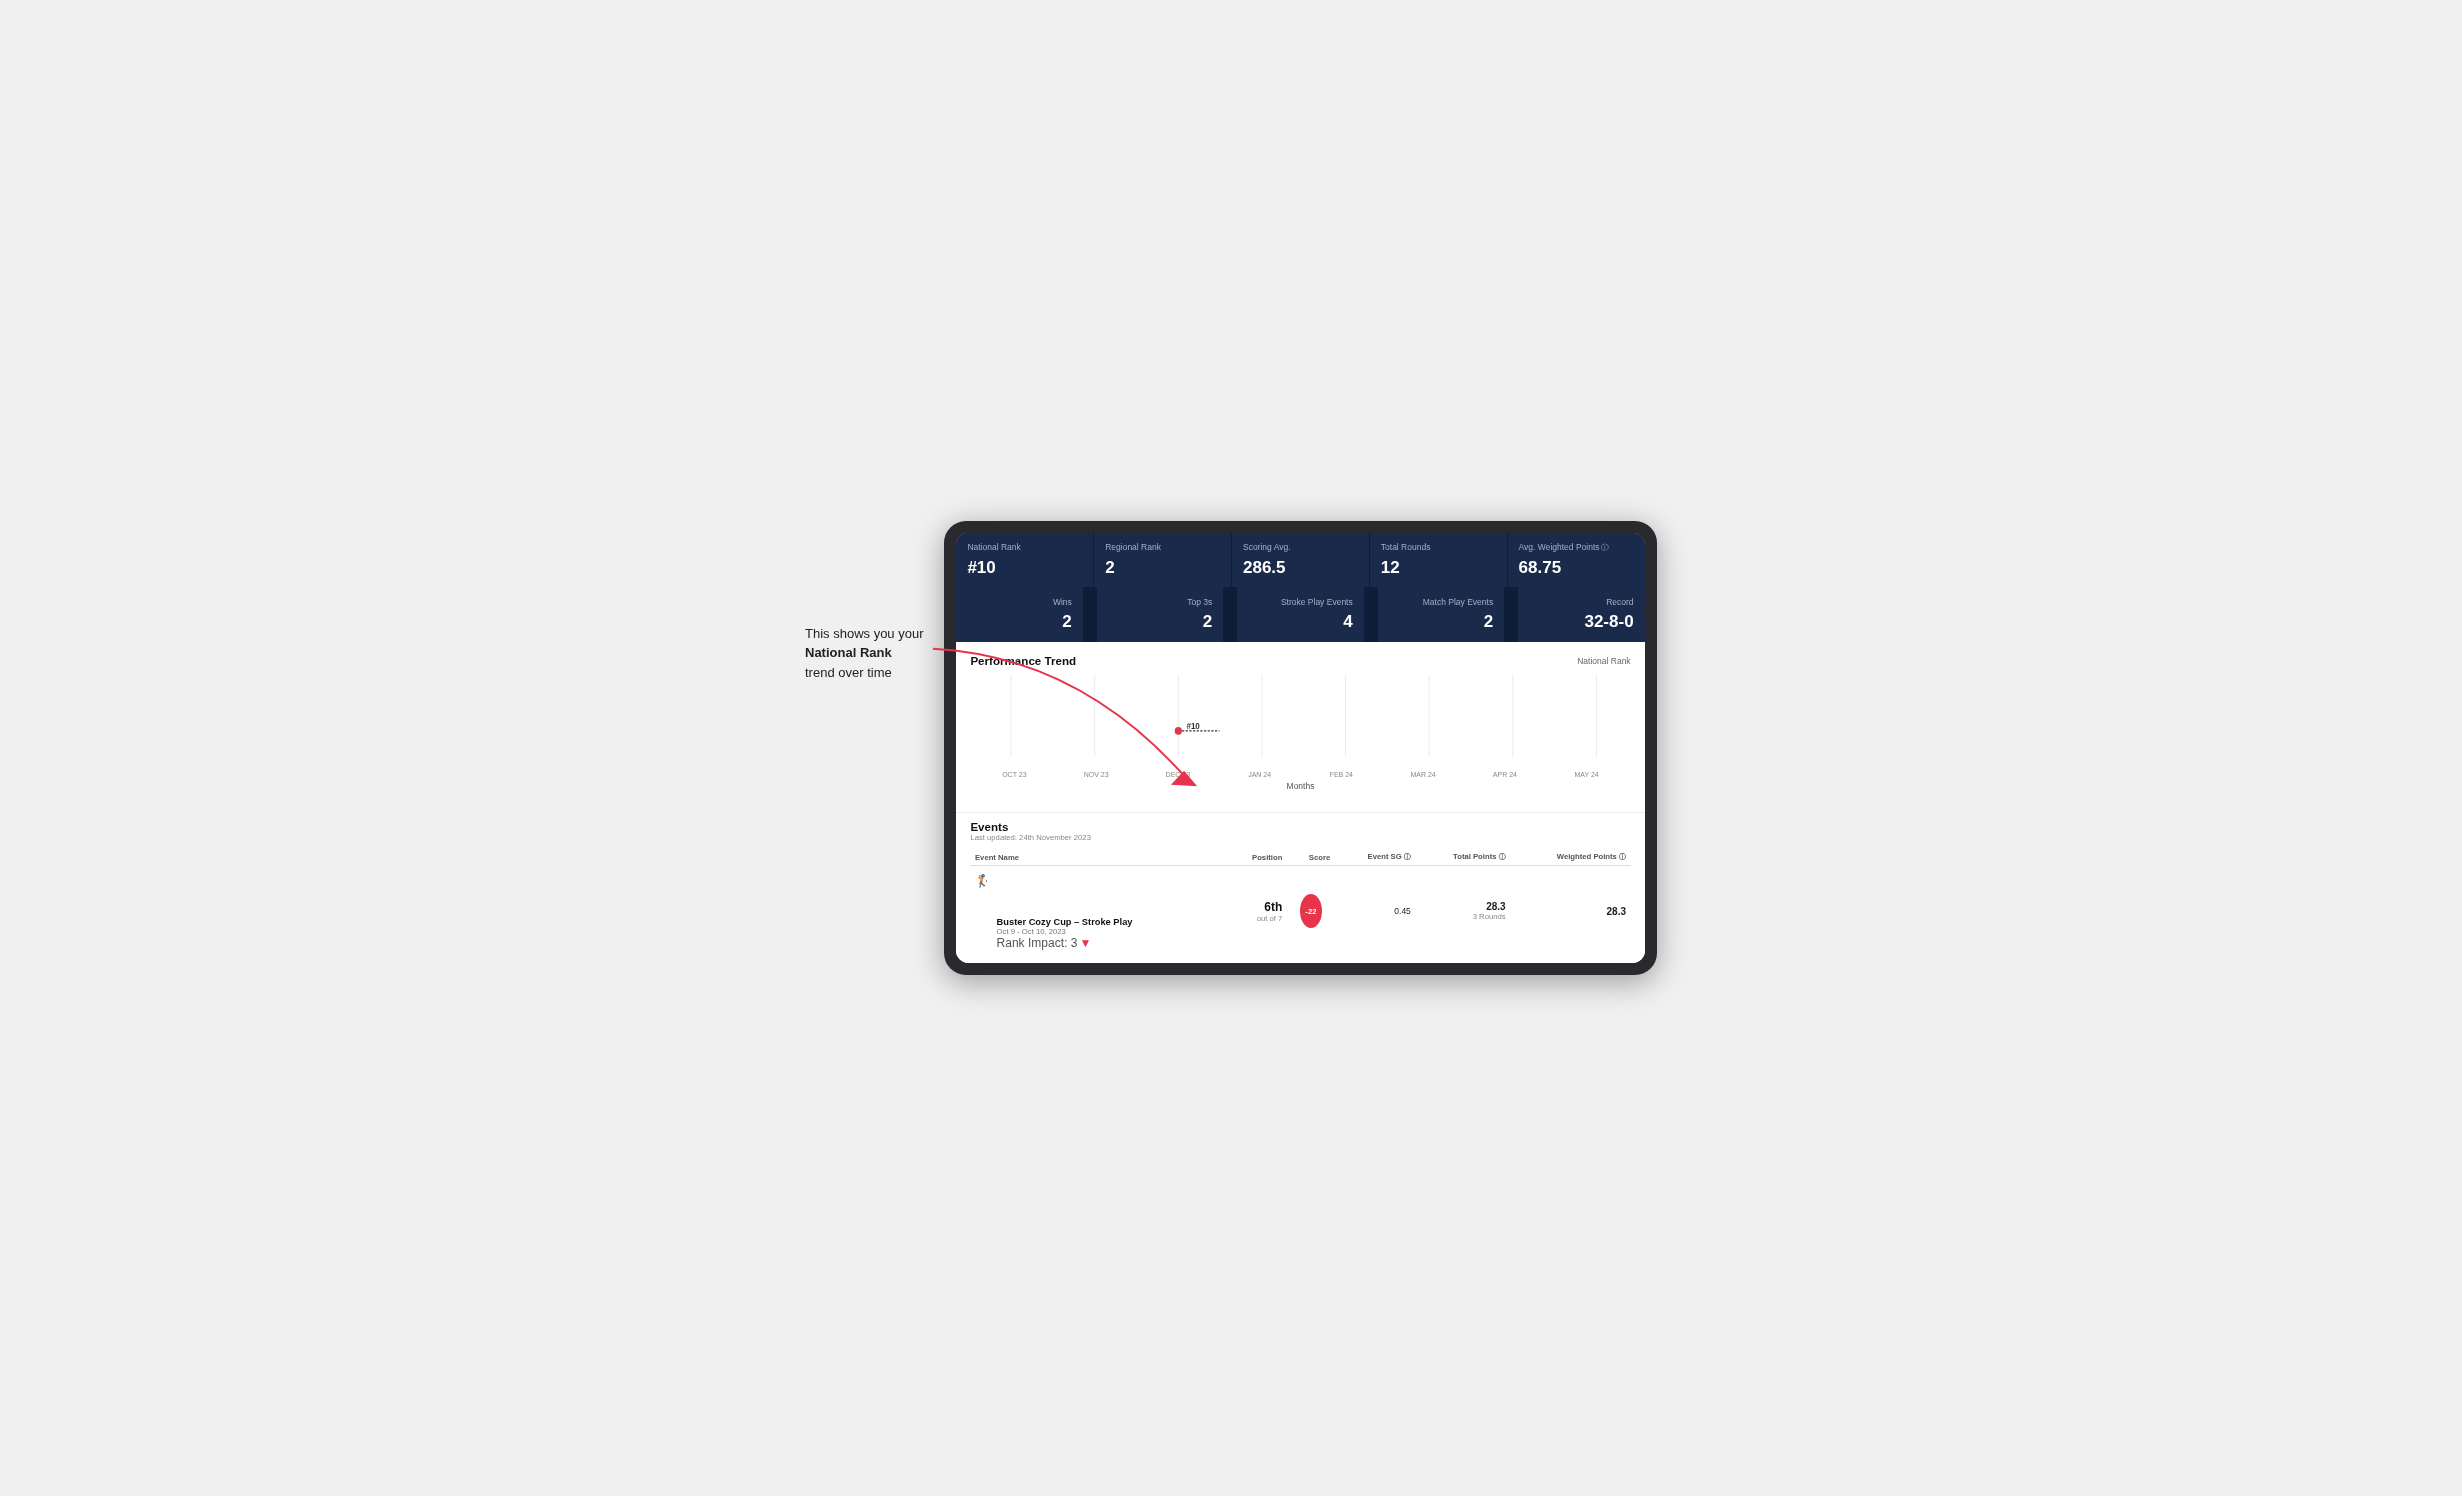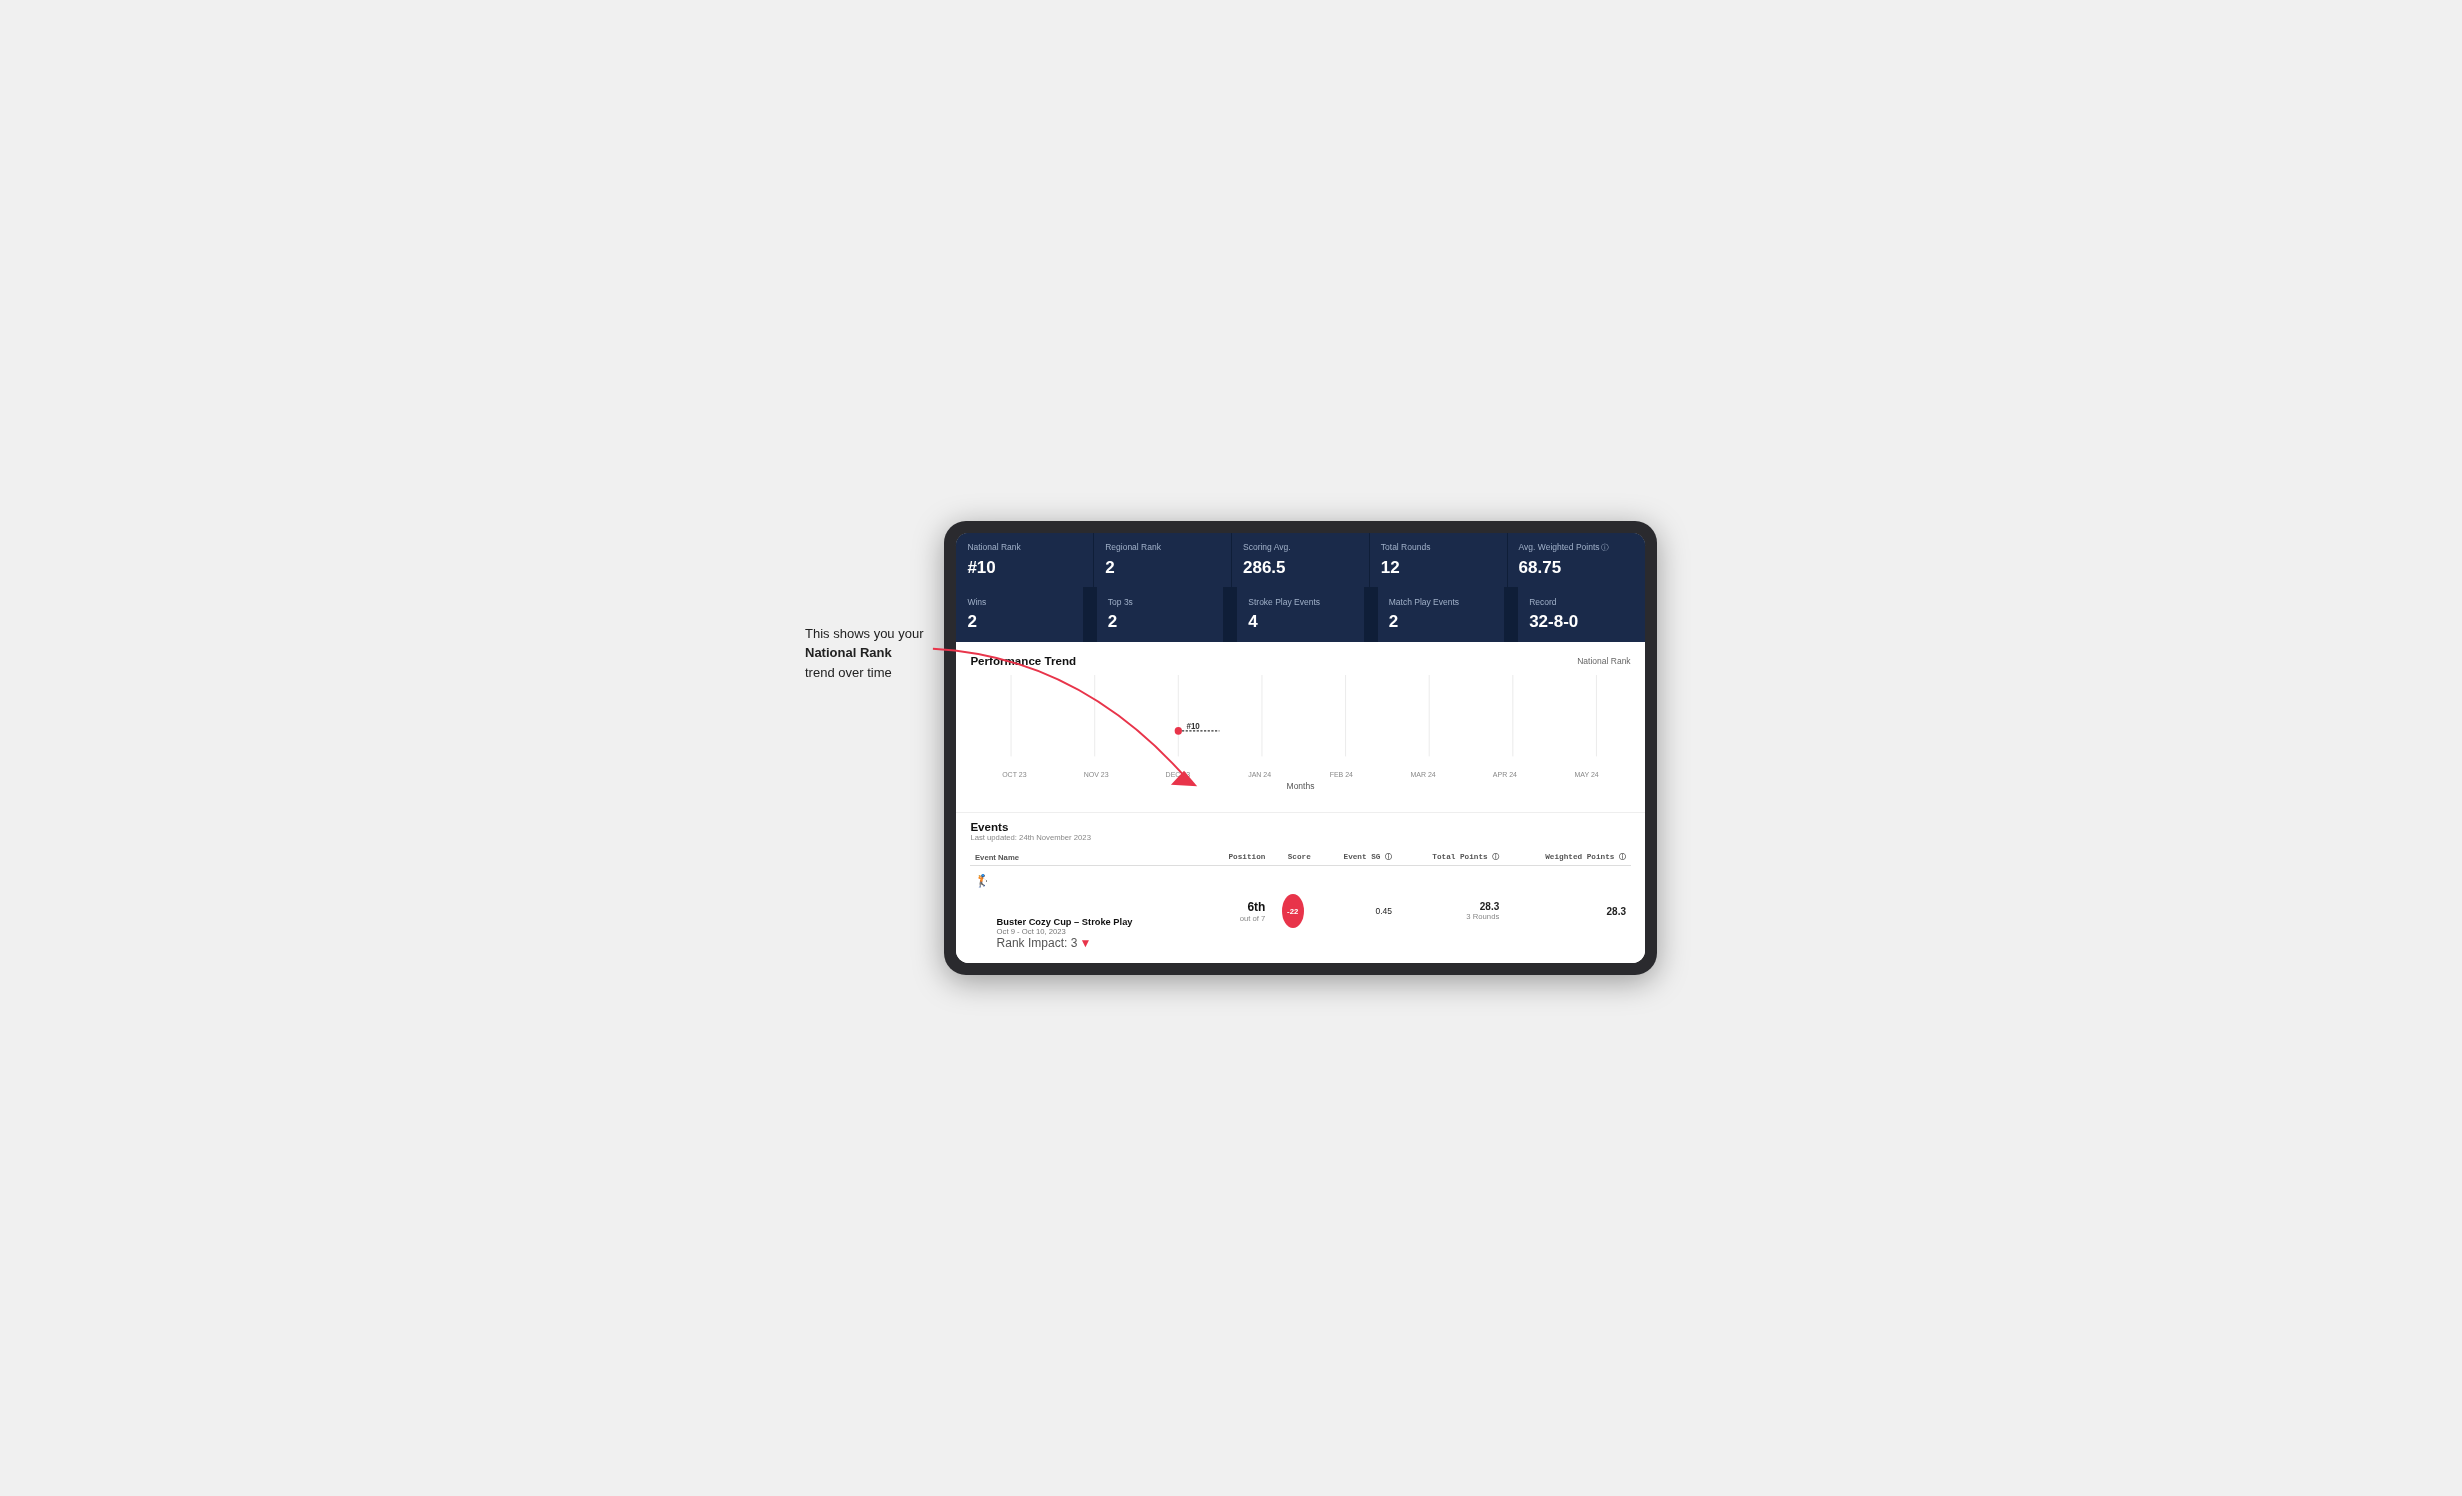--- a/index.html
+++ b/index.html
@@ -63,20 +63,21 @@
       grid-template-columns: repeat(5, 1fr);
       gap: 0.8px;
       background-color: #0f1e38;
     }
     .stats-header-row2 {
       background: #1a2a4a;
       display: grid;
       grid-template-columns: repeat(5, 1fr);
       gap: 14px;
       background-color: #0f1e38;
+      text-align: right;
     }
 
     .stat-cell {
       background: #1a2a4a;
       padding: 9.3px 11px;
       color: #fff;
     }
     .stat-cell .label {
       font-size: 8.5px;
       color: #a0b0c8;
@@ -169,21 +170,21 @@
       border-collapse: collapse;
     }
     .events-table th {
       font-size: 7.7px;
       color: #555;
       text-align: left;
       padding: 3.1px 4.6px;
       border-bottom: 0.8px solid #ddd;
       font-weight: 600;
     }
-    .events-table th.right { text-align: right; font-family: Liberation Mono, monospace; }
+    .events-table th.right { text-align: right; }
     .events-table td {
       font-size: 8.5px;
       color: #222;
       padding: 6.2px 4.6px;
       vertical-align: middle;
     }
     .events-table td.right { text-align: right; }
 
     .event-name-cell {
       display: flex;

